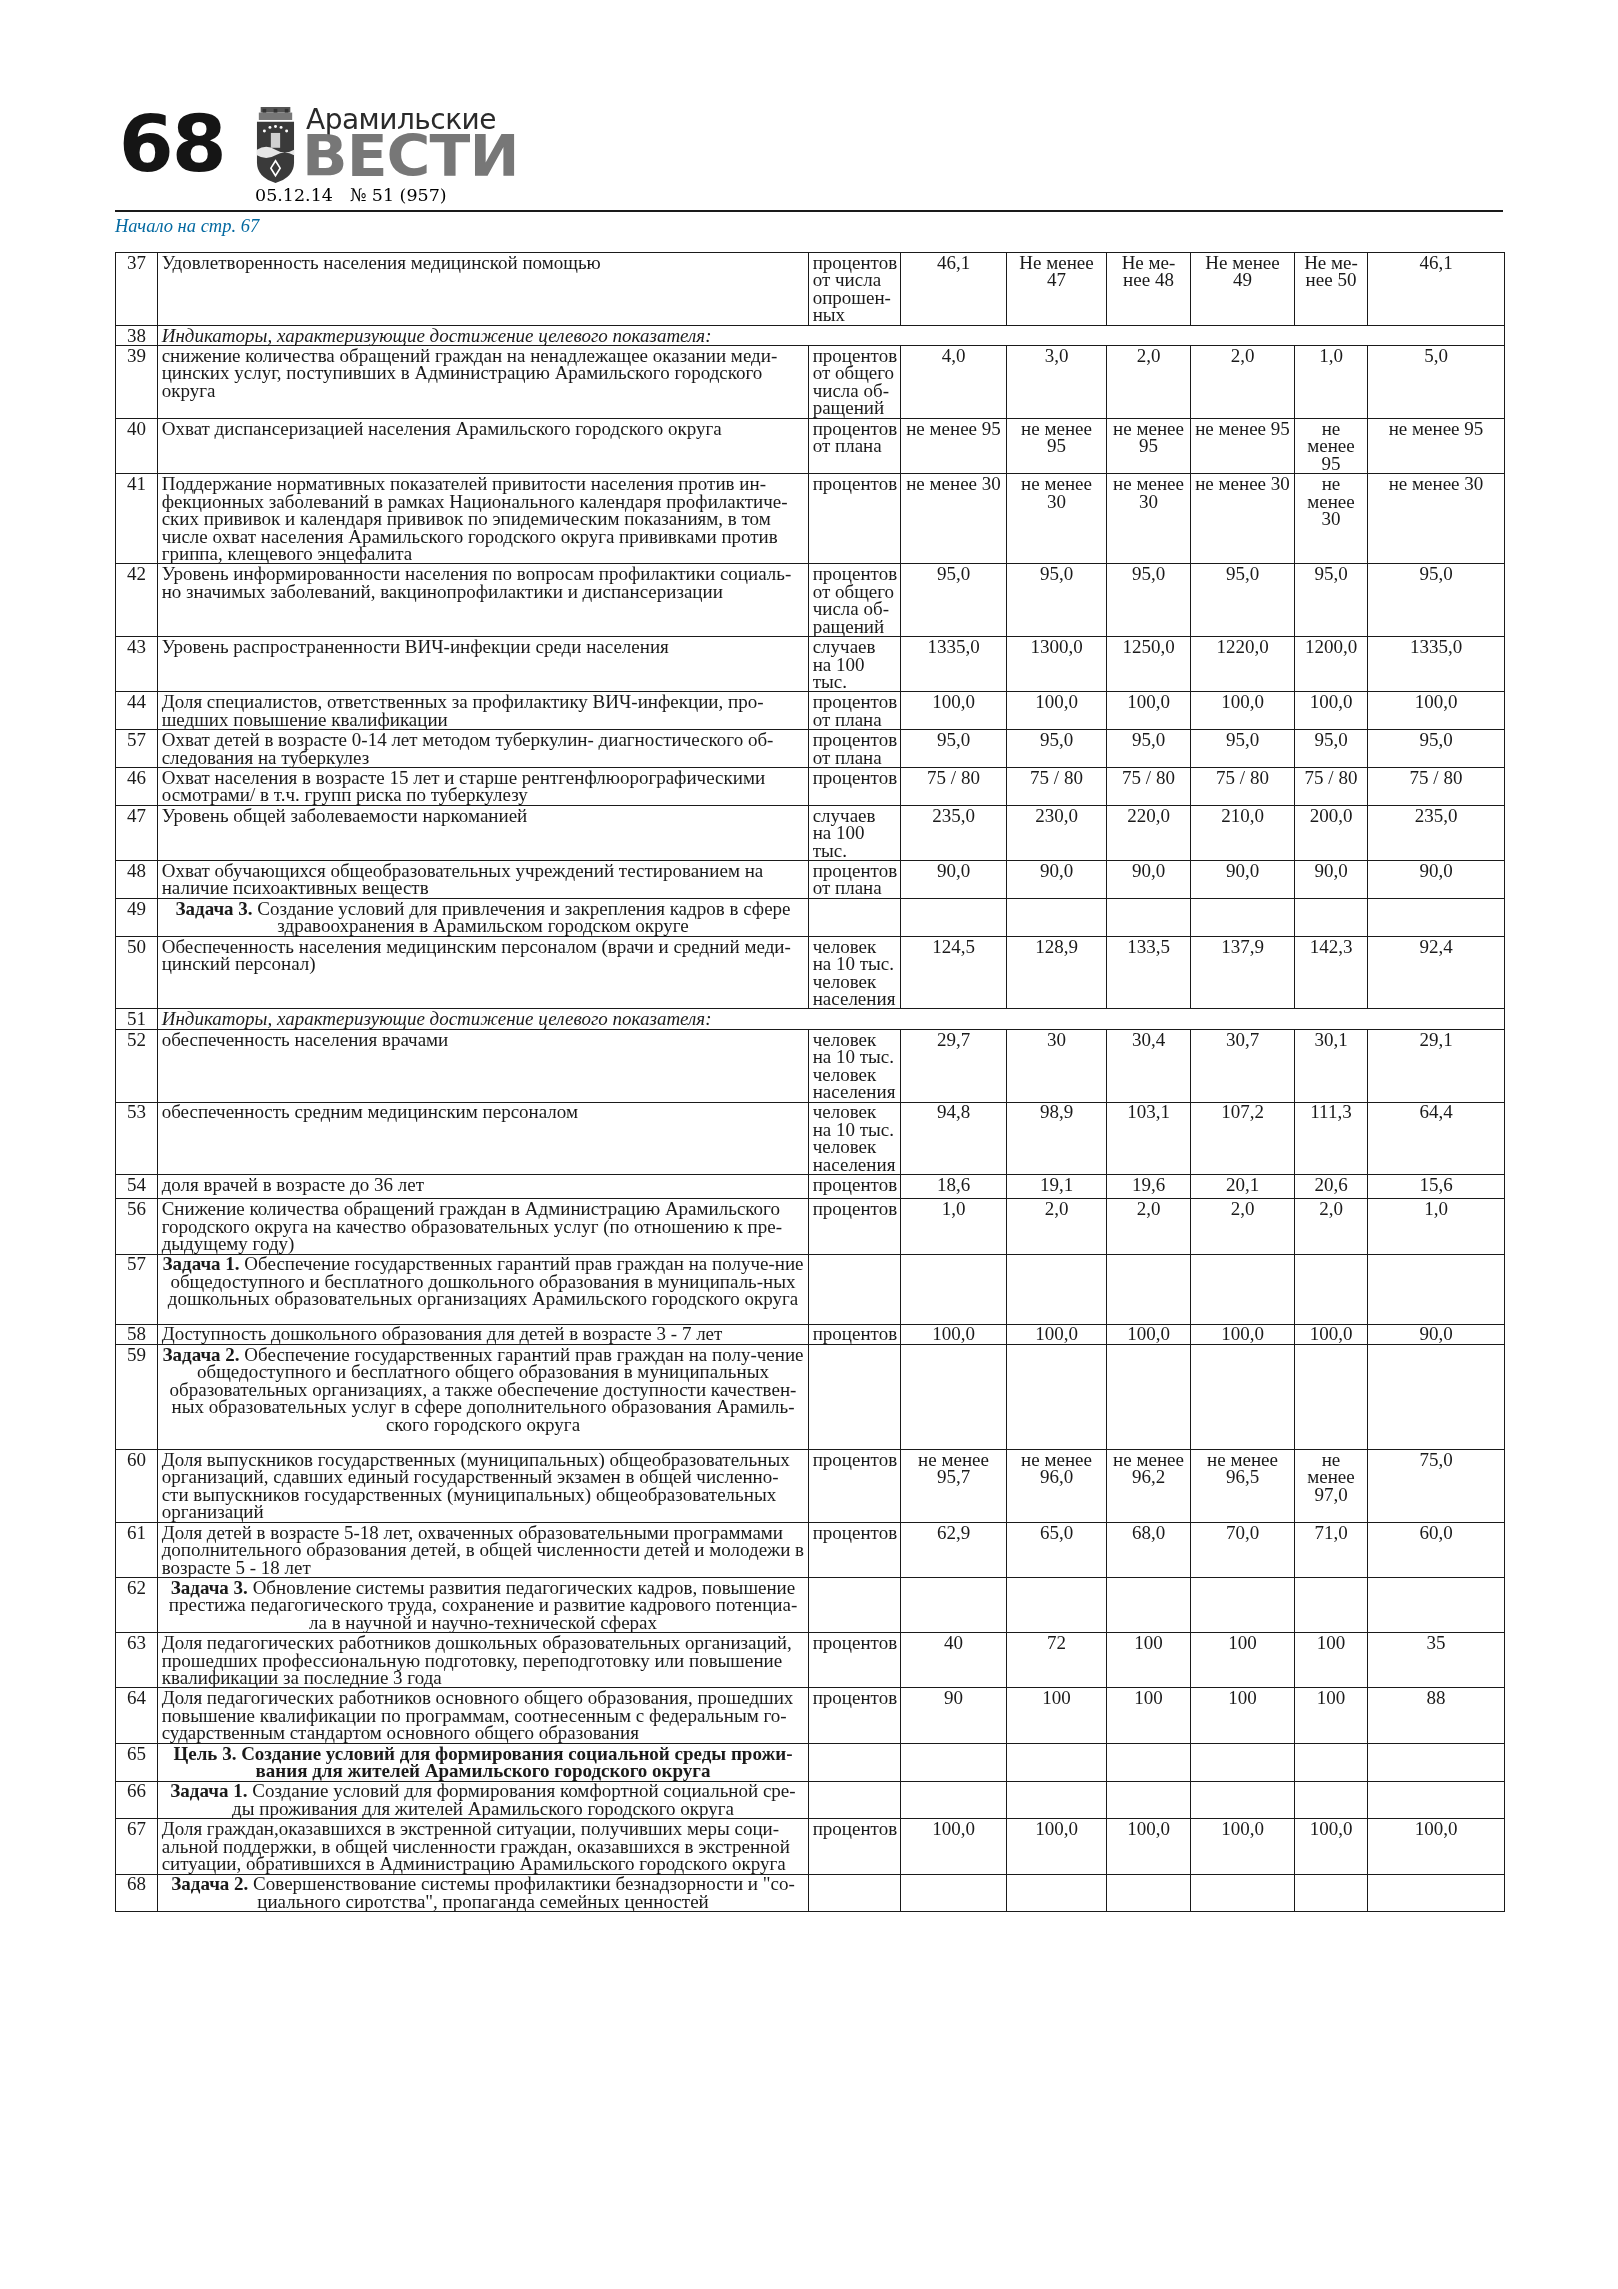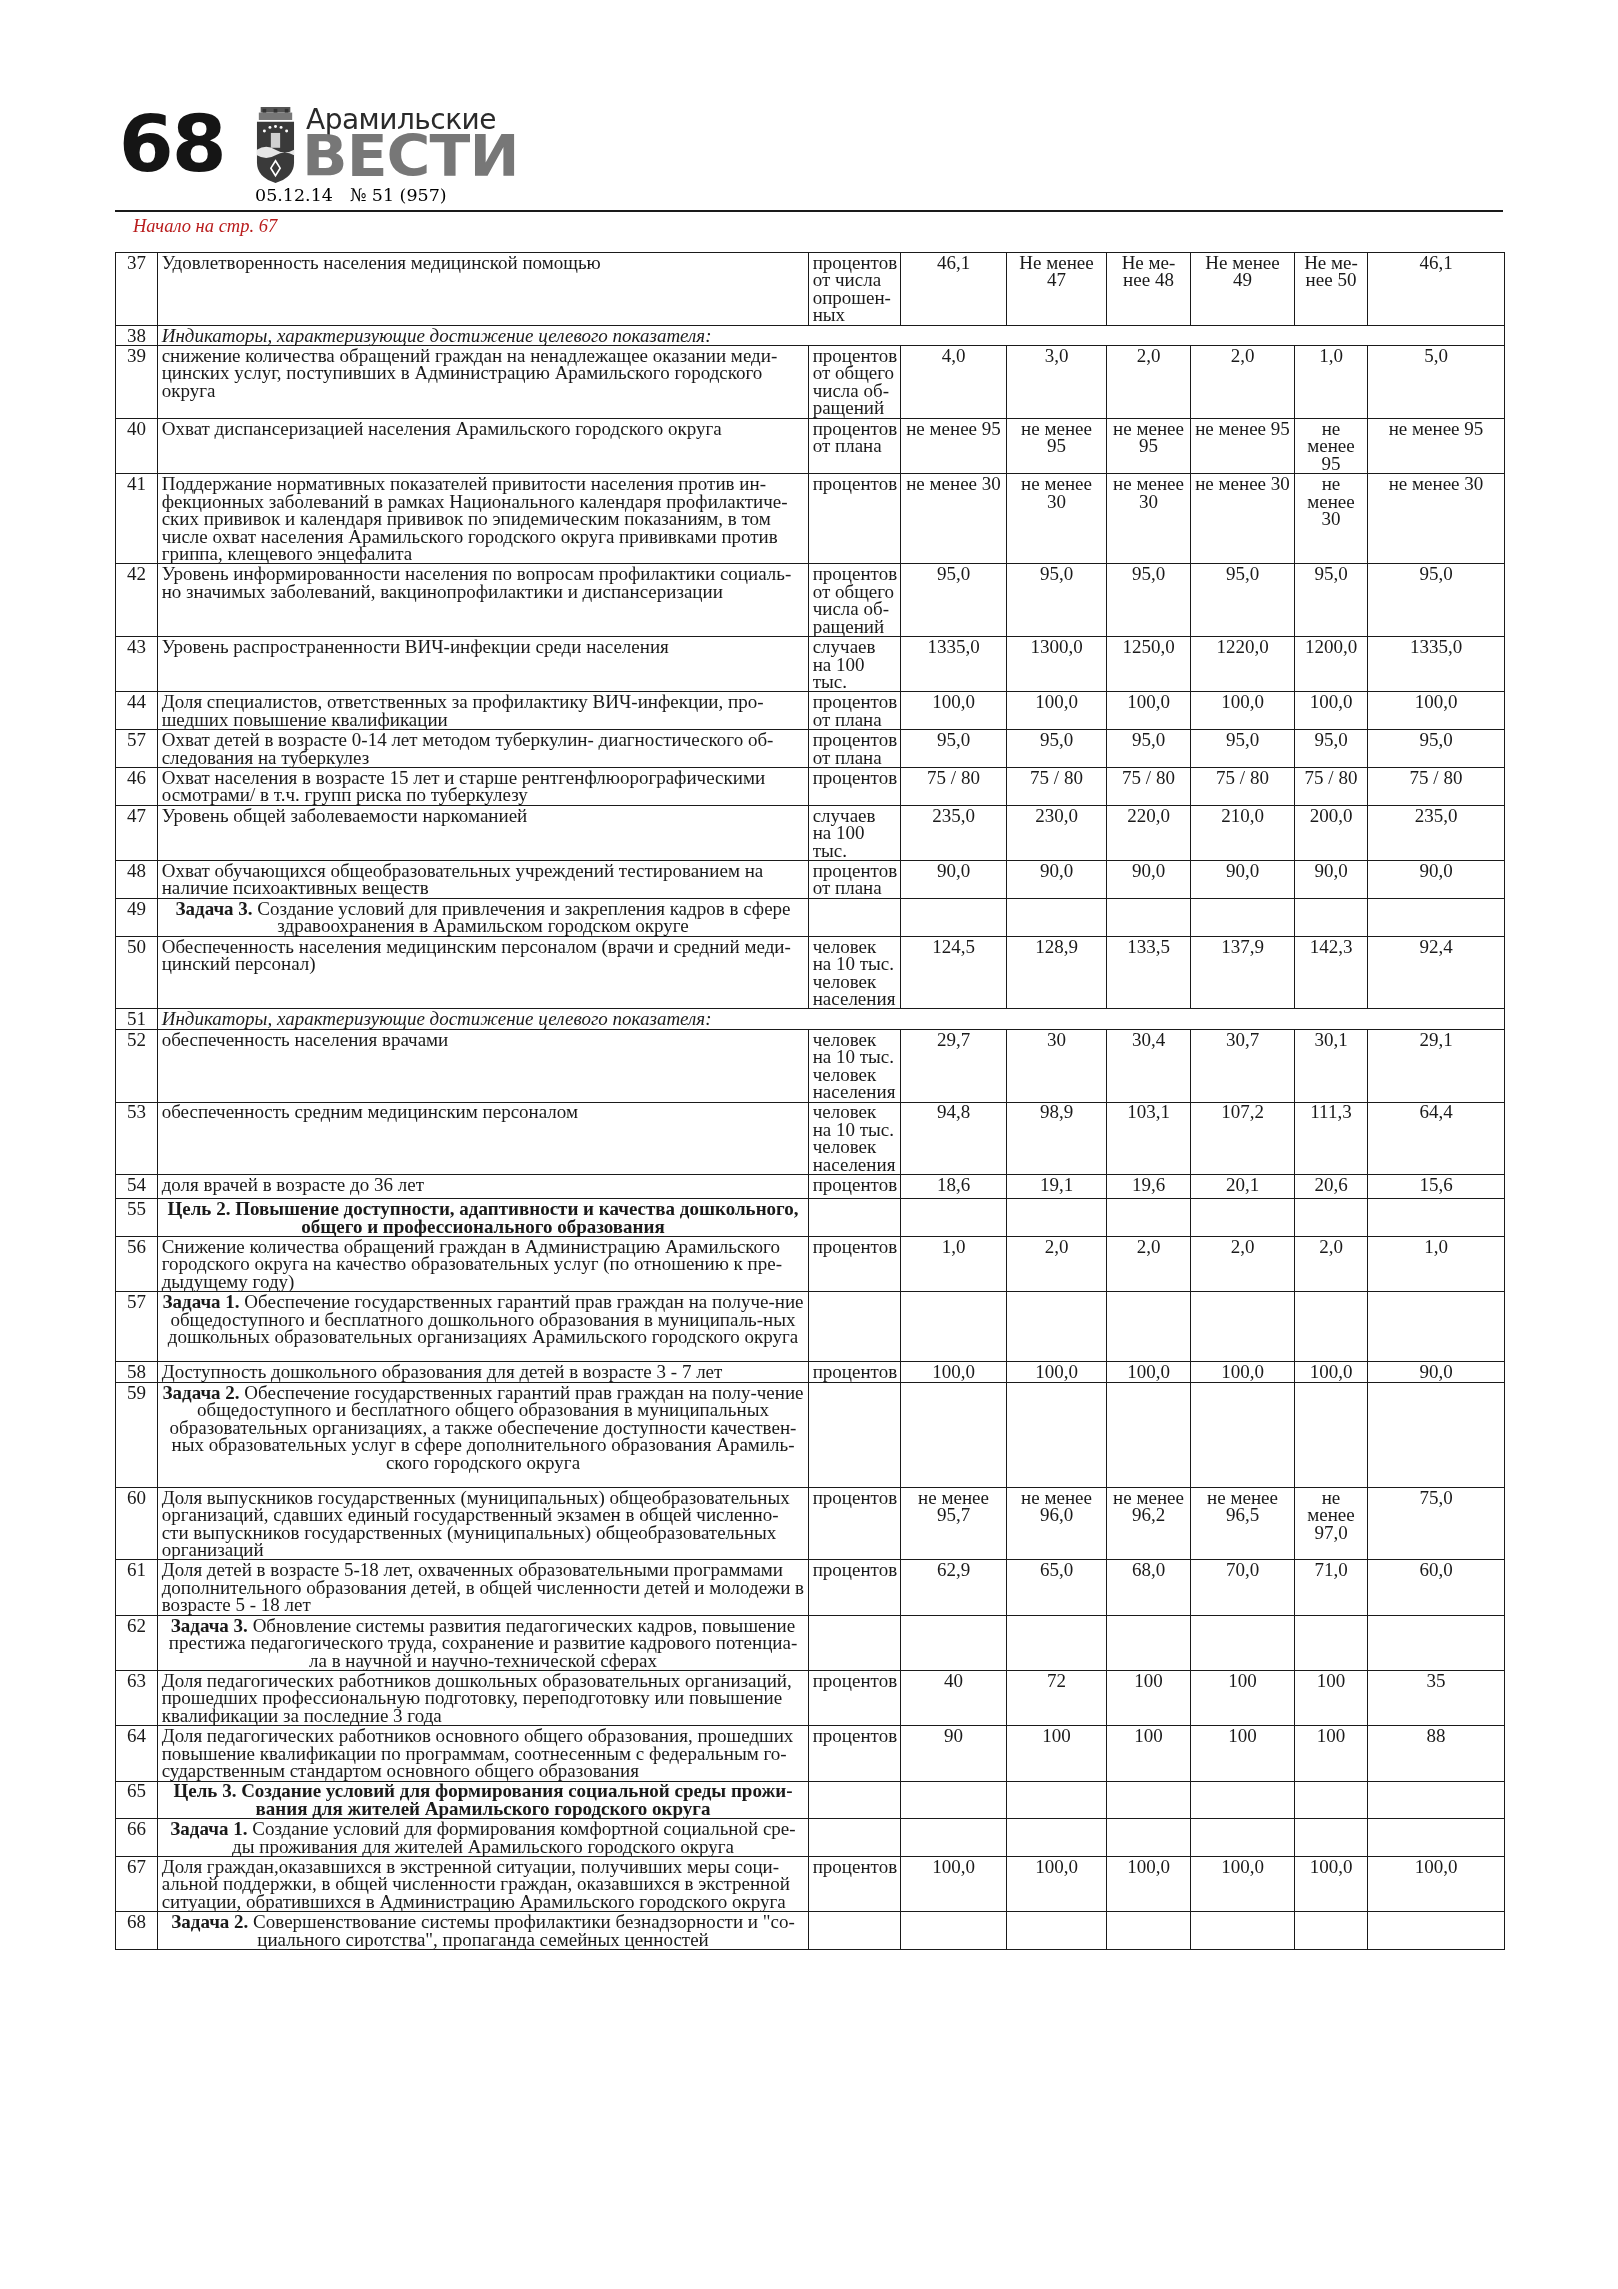--- a/index.html
+++ b/index.html
@@ -4,21 +4,21 @@
 <style>
   html, body { margin: 0; padding: 0; background: #ffffff; }
   body { width: 1619px; height: 2290px; position: relative; overflow: hidden; color: #1a1a1a; font-family: "Liberation Serif", serif; }
   .masthead { position: absolute; left: 115px; top: 100px; width: 1388px; height: 106px; }
   .page-num { position: absolute; left: 3.7px; top: 0px; font-family: "DejaVu Sans", sans-serif; font-weight: bold; font-size: 79px; line-height: 89px; letter-spacing: -1.8px; color: #151515; }
   .crest { position: absolute; left: 140px; top: 7.4px; width: 41px; height: 76px; }
   .brand-small { position: absolute; left: 191px; top: 3.7px; font-family: "DejaVu Sans", sans-serif; font-size: 28px; line-height: 31px; color: #2a2a2a; letter-spacing: -0.5px; }
   .brand-big { position: absolute; left: 187px; top: 28px; font-family: "DejaVu Sans", sans-serif; font-weight: bold; font-size: 57px; line-height: 57px; color: #777777; letter-spacing: -0.9px; transform: scaleX(1.05); transform-origin: left; }
   .issue { position: absolute; left: 140px; top: 85px; font-family: "DejaVu Serif", serif; font-size: 17.5px; line-height: 20px; color: #000000; }
   .rule { position: absolute; left: 115px; top: 210px; width: 1388px; height: 1.8px; background: #1a1a1a; }
-  .continued { position: absolute; left: 115px; top: 215px; font-family: "Liberation Serif", serif; font-style: italic; font-size: 18.5px; line-height: 22px; color: #b91c1c; margin-left: 18px; }
+  .continued { position: absolute; left: 115px; top: 215px; font-family: "Liberation Serif", serif; font-style: italic; font-size: 18.5px; line-height: 22px; color: #0369a1; }
 
   table.indicators { position: absolute; left: 115px; top: 252px; width: 1388px; border-collapse: collapse; table-layout: fixed; font-family: "Liberation Serif", serif; font-size: 19px; line-height: 17.5px; }
   table.indicators td { border: 1.8px solid #1a1a1a; vertical-align: top; padding: 0.9px 3.7px 0.9px 3.7px; overflow: hidden; }
   td.num { text-align: center; }
   td.unit { }
   td.val { text-align: center; }
   td.name.center { text-align: center; }
   td.name.italic { font-style: italic; }
   td.name.goal { font-weight: bold; text-align: center; }
   .task-label { font-weight: bold; }
@@ -244,31 +244,20 @@
         <td class="num">54</td>
         <td class="name">доля врачей в возрасте до 36 лет</td>
         <td class="unit">процентов</td>
         <td class="val">18,6</td>
         <td class="val">19,1</td>
         <td class="val">19,6</td>
         <td class="val">20,1</td>
         <td class="val">20,6</td>
         <td class="val">15,6</td>
       </tr>
-      <tr style="height: 35px;">
-        <td class="num">55</td>
-        <td class="name center goal">Цель 2. Повышение доступности, адаптивности и качества дошкольного, общего и профессионального образования</td>
-        <td></td>
-        <td></td>
-        <td></td>
-        <td></td>
-        <td></td>
-        <td></td>
-        <td></td>
-      </tr>
       <tr style="height: 53px;">
         <td class="num">56</td>
         <td class="name">Снижение количества обращений граждан в Администрацию Арамильского городского округа на качество образовательных услуг (по отношению к пре-дыдущему году)</td>
         <td class="unit">процентов</td>
         <td class="val">1,0</td>
         <td class="val">2,0</td>
         <td class="val">2,0</td>
         <td class="val">2,0</td>
         <td class="val">2,0</td>
         <td class="val">1,0</td>

